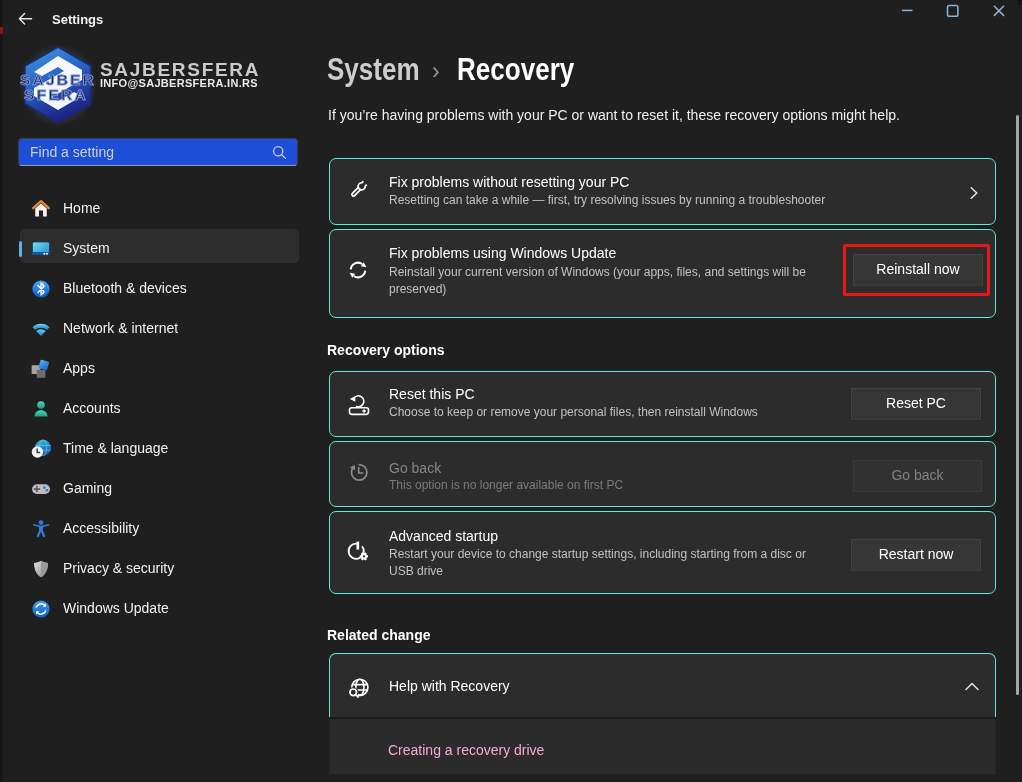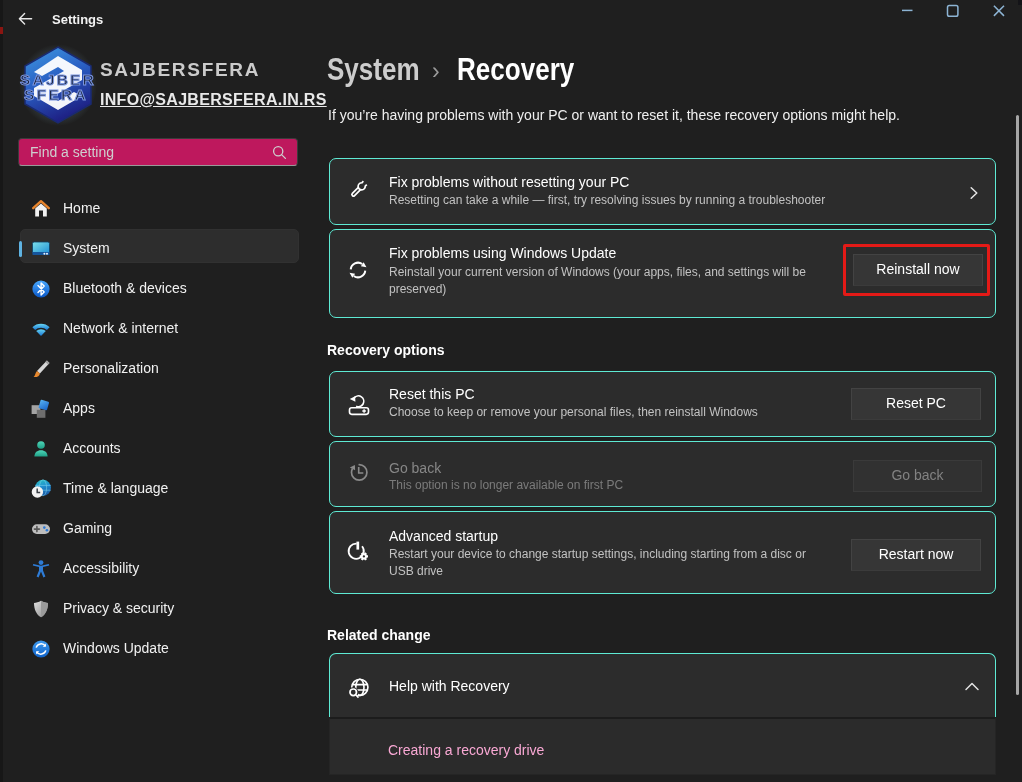--- a/index.html
+++ b/index.html
@@ -7,22 +7,22 @@
 .abs{position:absolute;}
 
 #backarrow{left:17px;top:11px;}
 #settitle{left:52px;top:12px;font-size:13px;font-weight:bold;color:#f2f2f2;}
 
 #edge{left:0;top:0;width:3px;height:782px;background:#171717;}
 #edgedot{left:0;top:27px;width:3px;height:7px;background:#8a1511;}
 
 #logo{left:19px;top:44px;}
 #brand{left:100px;top:59px;font-size:19px;font-weight:bold;color:#cbcbcb;letter-spacing:1.7px;}
-#brand2{left:100px;top:91px;font-size:16px;font-weight:bold;color:#e9e9e9;letter-spacing:.3px;text-decoration:underline;}
-#search{left:18px;top:138px;width:280px;height:28px;background:#be185d;border:1px solid #3b3b3b;
+#brand2{left:100px;top:77px;font-size:11px;font-weight:bold;color:#e9e9e9;letter-spacing:.3px;}
+#search{left:18px;top:138px;width:280px;height:28px;background:#1d4ed8;border:1px solid #3b3b3b;
   border-bottom:1px solid #9a9a9a;border-radius:4px;box-sizing:border-box;}
 #search span{position:absolute;left:11px;top:5px;font-size:14px;color:#cfcfcf;}
 #search svg{position:absolute;right:10px;top:6px;}
 #nav{left:2px;top:192px;width:310px;}
 .nit{position:relative;height:34px;margin-bottom:6px;}
 .nbg{position:absolute;left:18px;top:0;width:279px;height:34px;border-radius:5px;}
 .nit.sel .nbg{background:#2d2d2d;border:1px solid #313131;box-sizing:border-box;top:-3px;height:34px;}
 .pill{position:absolute;left:17px;top:9px;width:3px;height:16px;border-radius:2px;background:#5fb3e2;}
 .nico{position:absolute;left:29px;top:7px;width:20px;height:20px;}
 .ntxt{position:absolute;left:61px;top:8px;font-size:14px;color:#f1f1f1;}
@@ -147,29 +147,20 @@
               </linearGradient>
             </defs>
             <path d="M1.4 8.2 A12.6 12.6 0 0 1 18.6 8.2 L15.9 11 A8.6 8.6 0 0 0 4.1 11 Z" fill="url(#ng)"></path>
             <path d="M5.2 12.1 A6.9 6.9 0 0 1 14.8 12.1 L10 17 Z" fill="url(#ng)"></path>
           </svg></div>
         <div class="ntxt">Network &amp; internet</div>
       </div>
       <div class="nit">
         <div class="nbg"></div>
         <div class="nico"><svg width="20" height="20" viewBox="0 0 20 20">
-            <polygon points="15.9,1.5 18.5,4.1 8.9,14.4 6.0,12.0" fill="#d6d6d6"></polygon>
-            <polygon points="15.9,1.5 18.5,4.1 17.0,5.6 14.4,3.1" fill="#9f9f9f"></polygon>
-            <path d="M6.0 12.0 L8.9 14.4 C8.6 16.9 6.2 18.4 2.6 18.0 C4.5 16.6 4.0 13.9 6.0 12.0 Z" fill="#e8892e"></path>
-          </svg></div>
-        <div class="ntxt">Personalization</div>
-      </div>
-      <div class="nit">
-        <div class="nbg"></div>
-        <div class="nico"><svg width="20" height="20" viewBox="0 0 20 20">
             <defs>
               <linearGradient id="apg" x1="0" y1="0" x2="1" y2="1">
                 <stop offset="0" stop-color="#58b2f2"></stop>
                 <stop offset="1" stop-color="#1763c8"></stop>
               </linearGradient>
             </defs>
             <rect x="0.6" y="6.2" width="8.8" height="8.8" fill="#a4a4a4"></rect>
             <rect x="8.4" y="1.6" width="8.8" height="8.8" rx="1" fill="url(#apg)" transform="rotate(16 12.8 6)"></rect>
             <rect x="5.8" y="10.8" width="8.6" height="8" fill="#6e6e6e"></rect>
           </svg></div>

